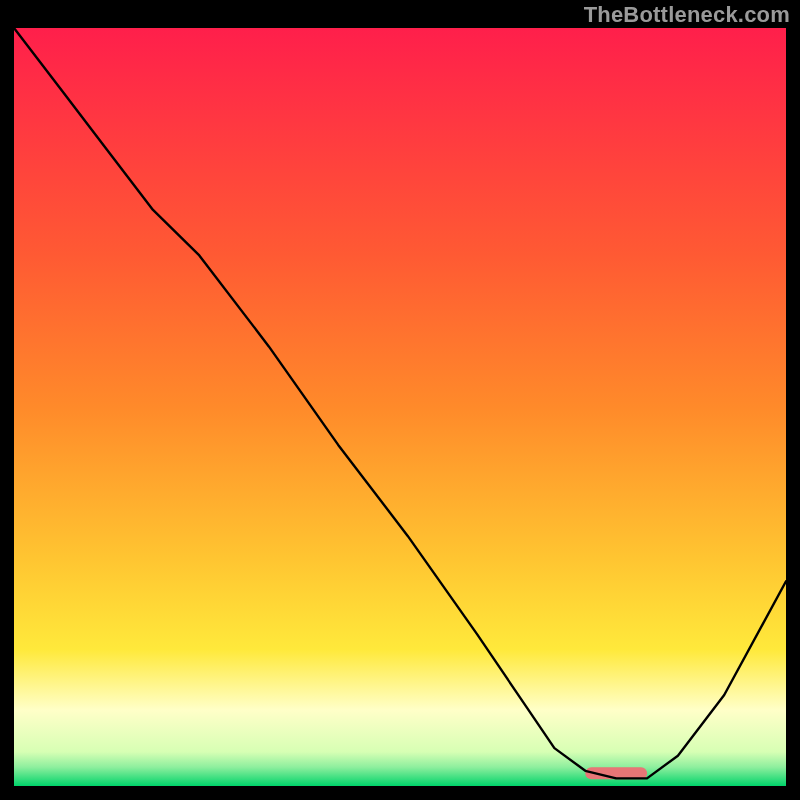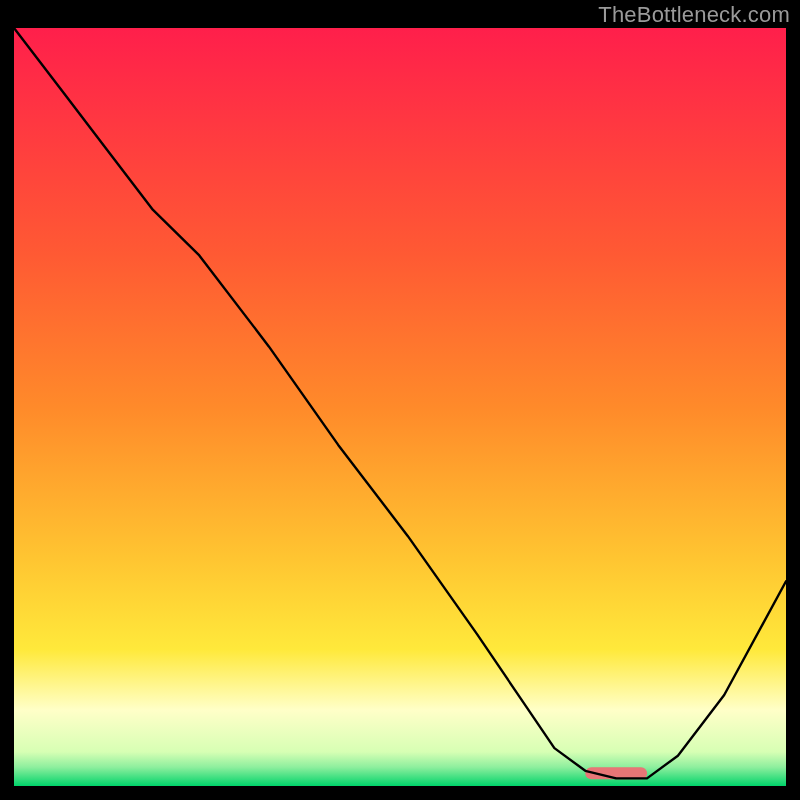--- a/index.html
+++ b/index.html
@@ -16,21 +16,21 @@
     width: 800px;
     height: 800px;
     background: #000000;
   }
   .watermark {
     position: absolute;
     top: 2px;
     right: 10px;
     color: #9a9a9a;
     font-size: 22px;
-    font-weight: 400;
+    font-weight: 700;
     letter-spacing: 0.2px;
   }
   .plot {
     position: absolute;
     left: 14px;
     top: 28px;
     width: 772px;
     height: 758px;
   }
   svg { display: block; }

